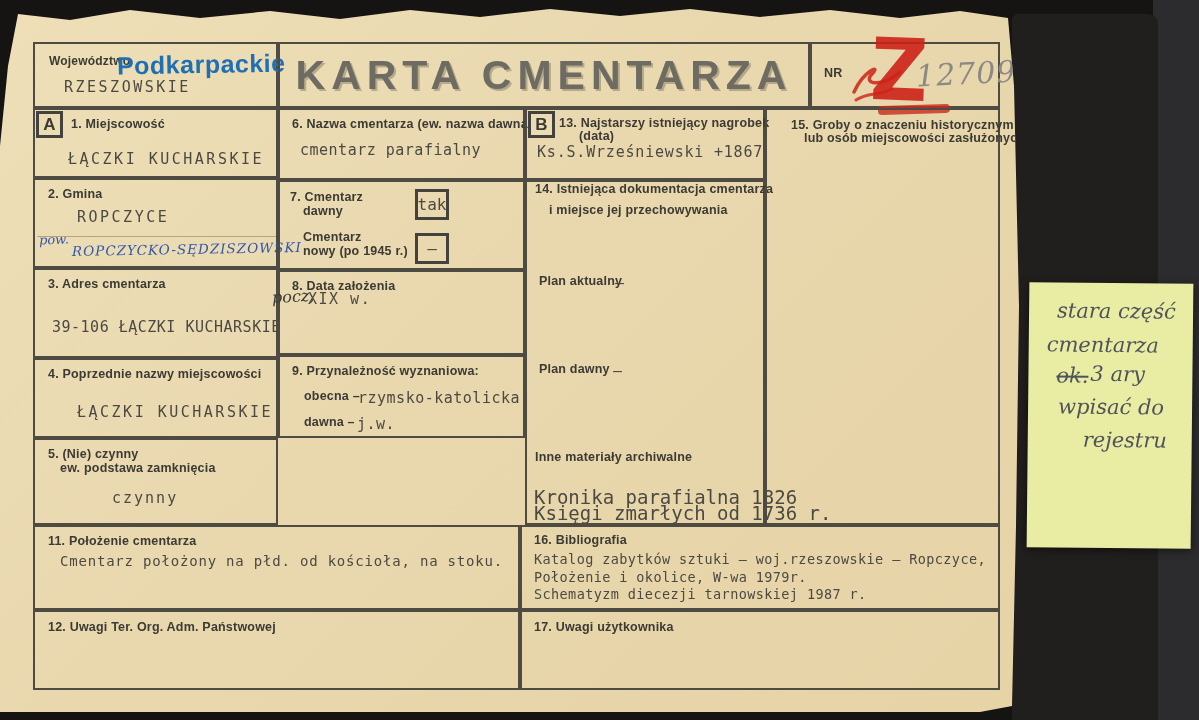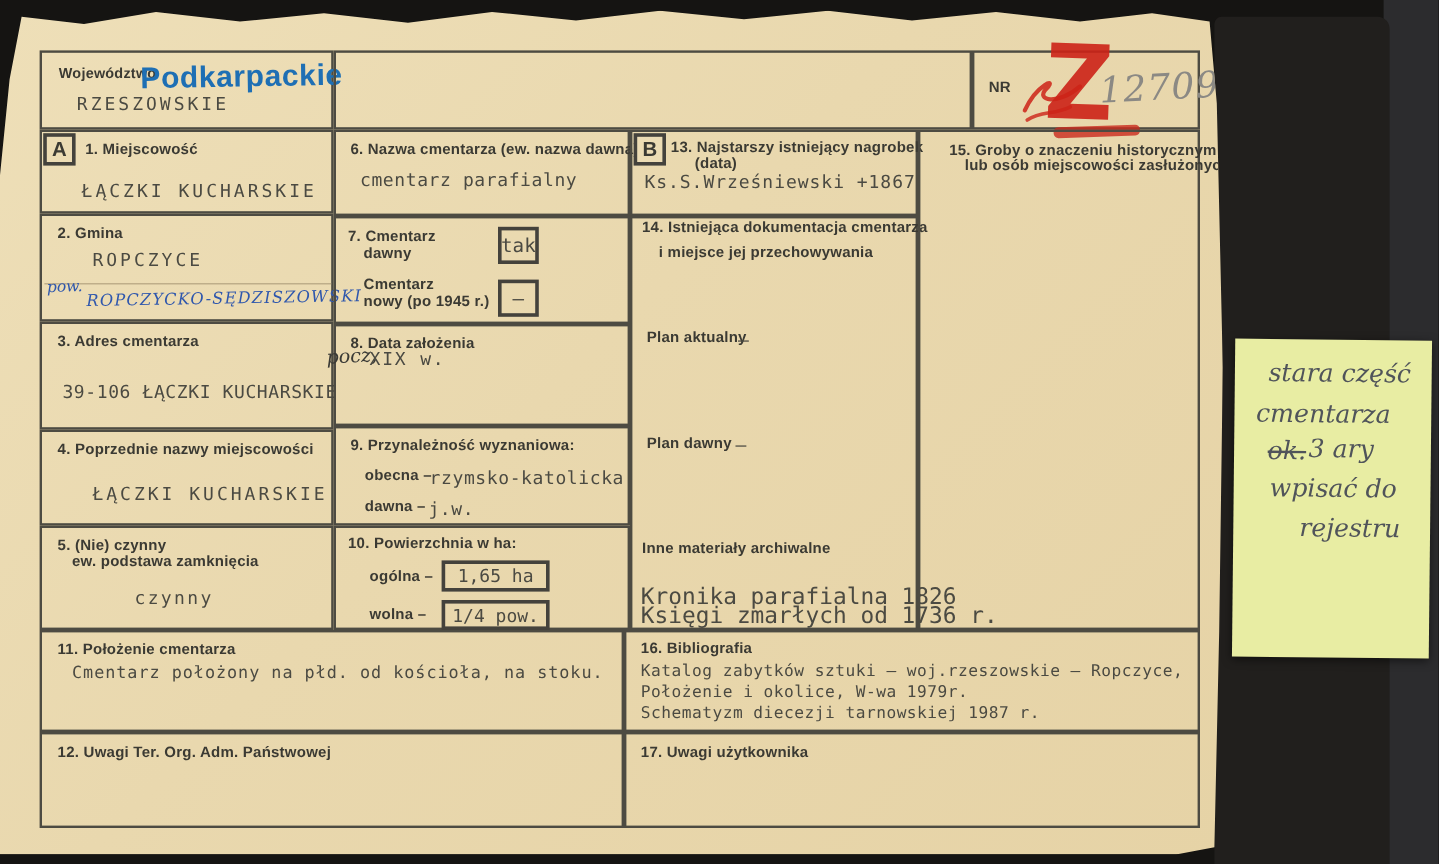--- a/index.html
+++ b/index.html
@@ -58,20 +58,21 @@
   <div class="dark-panel"></div>
 
   <div class="card">
 
     <div class="cell" style="left:33px;top:36px;width:245px;height:66px;">
       <span class="label sm-label" style="left:14px;top:10px;">Województwo</span>
       <span class="stamp" style="left:82px;top:6px;">Podkarpackie</span>
       <span class="typed sp" style="left:29px;top:34px;">RZESZOWSKIE</span>
     </div>
     <div class="cell" style="left:278px;top:36px;width:532px;height:66px;"></div>
+    <div class="title">KARTA CMENTARZA</div>
     <div class="cell" style="left:810px;top:36px;width:190px;height:66px;">
       <span class="label" style="left:12px;top:22px;">NR</span>
     </div>
     <svg width="60" height="44" style="position:absolute;left:848px;top:52px;">
       <path d="M6,34 C16,12 34,6 24,16 C14,26 34,30 52,14" stroke="#cc2318" stroke-width="3.5" fill="none" stroke-linecap="round" opacity=".85"></path>
       <path d="M8,42 C20,34 30,38 44,31" stroke="#cc2318" stroke-width="3" fill="none" stroke-linecap="round" opacity=".8"></path>
     </svg>
     <span class="red-z">Z</span>
     <div class="red-smear"></div>
     <span class="pencil-nr">12709</span>
@@ -119,27 +120,20 @@
       <span class="pen" style="left:-8px;top:15px;font-size:16px;color:#3a3a36;transform:rotate(-3deg);">pocz,</span>
       <span class="typed" style="left:28px;top:18px;letter-spacing:1.5px;">XIX w.</span>
     </div>
     <div class="cell" style="left:278px;top:349px;width:247px;height:83px;">
       <span class="label" style="left:12px;top:7px;">9. Przynależność wyznaniowa:</span>
       <span class="label" style="left:24px;top:32px;">obecna –</span>
       <span class="typed" style="left:78px;top:32px;">rzymsko-katolicka</span>
       <span class="label" style="left:24px;top:58px;">dawna –</span>
       <span class="typed" style="left:77px;top:58px;">j.w.</span>
     </div>
-    <div class="cell" style="left:278px;top:432px;width:247px;height:87px;">
-      <span class="label" style="left:10px;top:6px;">10. Powierzchnia w ha:</span>
-      <span class="label" style="left:28px;top:33px;">ogólna –</span>
-      <div class="vbox" style="left:88px;top:27px;width:90px;height:26px;font-size:15px;">1,65 ha</div>
-      <span class="label" style="left:28px;top:65px;">wolna –</span>
-      <div class="vbox" style="left:88px;top:60px;width:90px;height:25px;font-size:15px;">1/4 pow.</div>
-    </div>
 
     <div class="cell" style="left:525px;top:102px;width:240px;height:72px;">
       <div class="mk" style="left:1px;top:1px;">B</div>
       <span class="label" style="left:32px;top:6px;">13. Najstarszy istniejący nagrobek</span>
       <span class="label" style="left:52px;top:19px;">(data)</span>
       <span class="typed" style="left:10px;top:33px;letter-spacing:.8px;">Ks.S.Wrześniewski +1867</span>
     </div>
     <div class="cell" style="left:525px;top:174px;width:240px;height:345px;">
       <span class="label" style="left:8px;top:0;">14. Istniejąca dokumentacja cmentarza</span>
       <span class="label" style="left:22px;top:21px;">i miejsce jej przechowywania</span>

